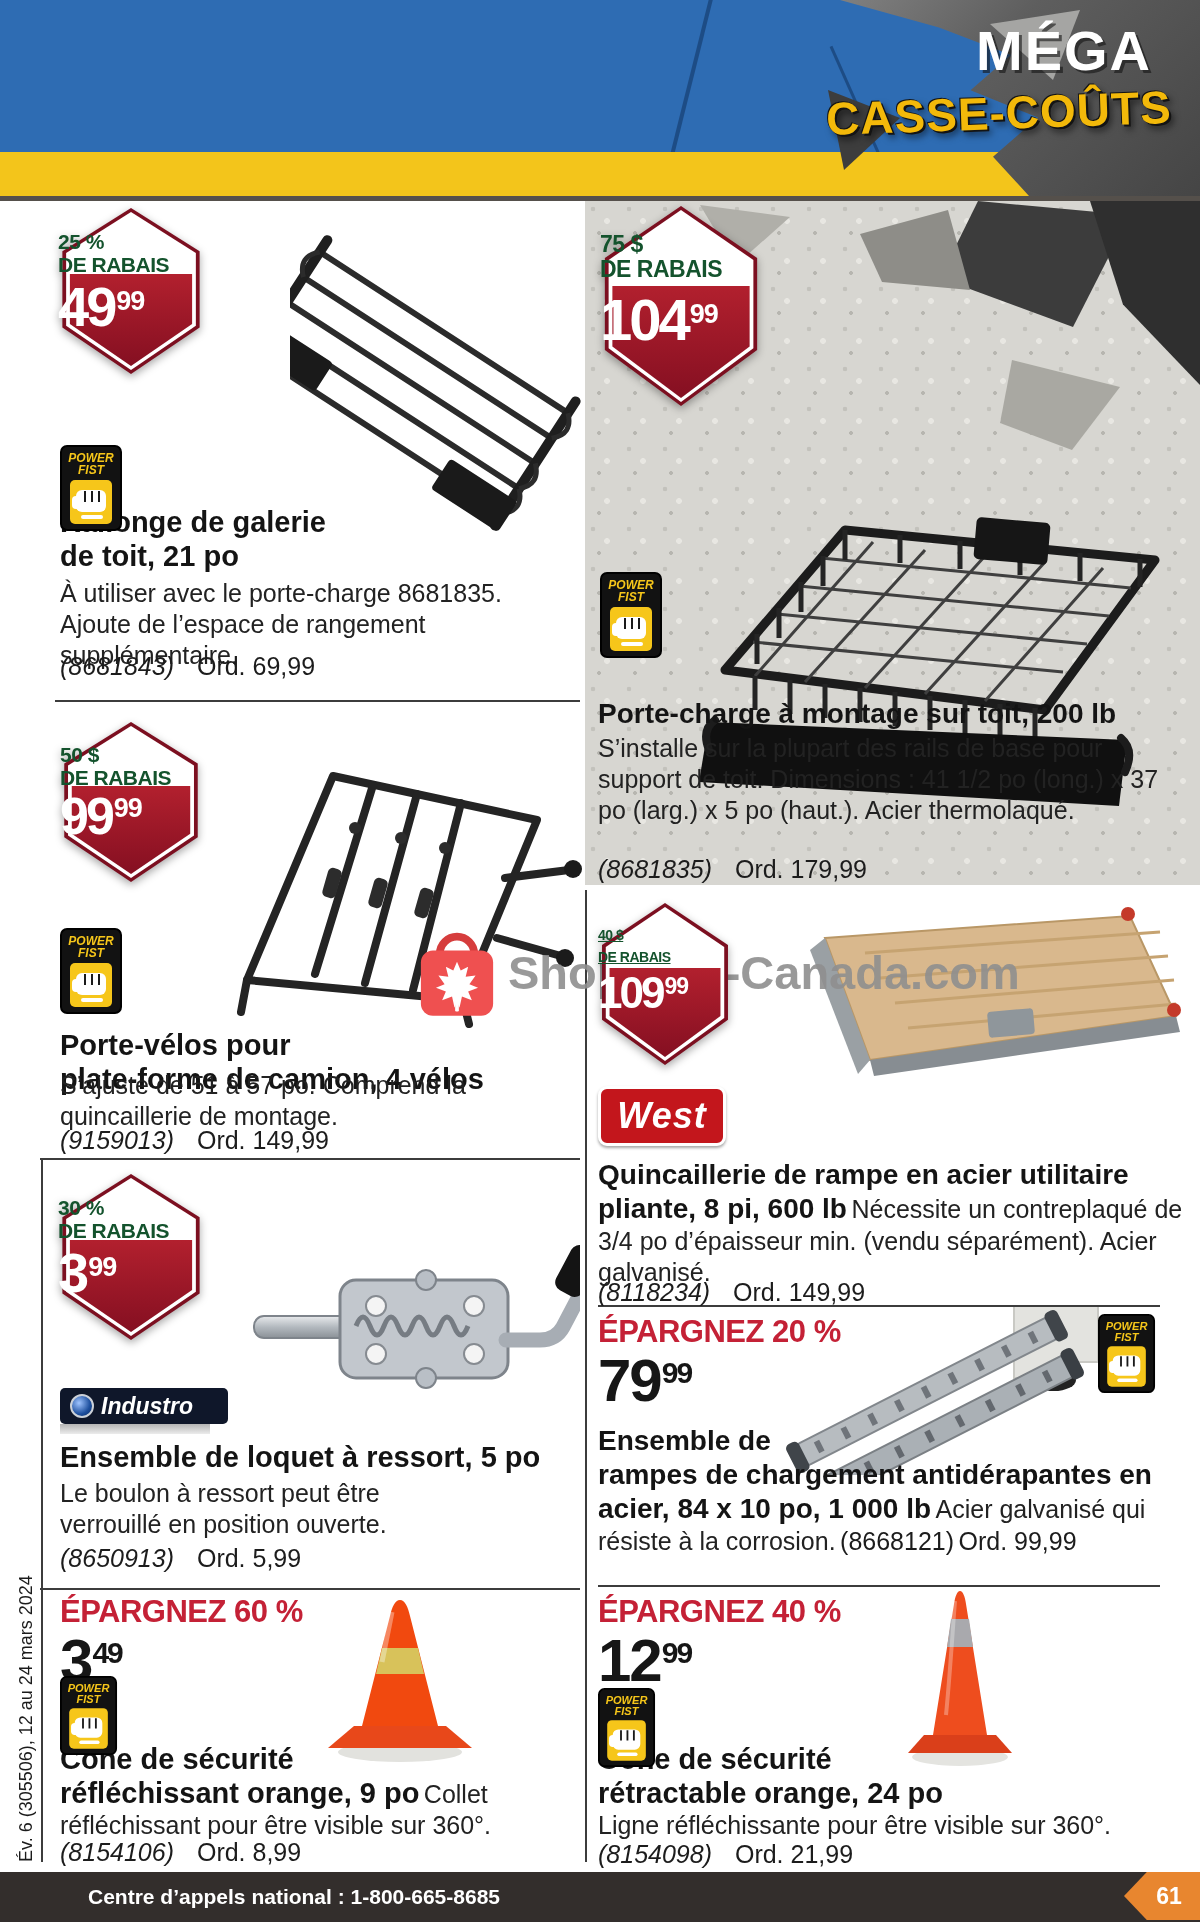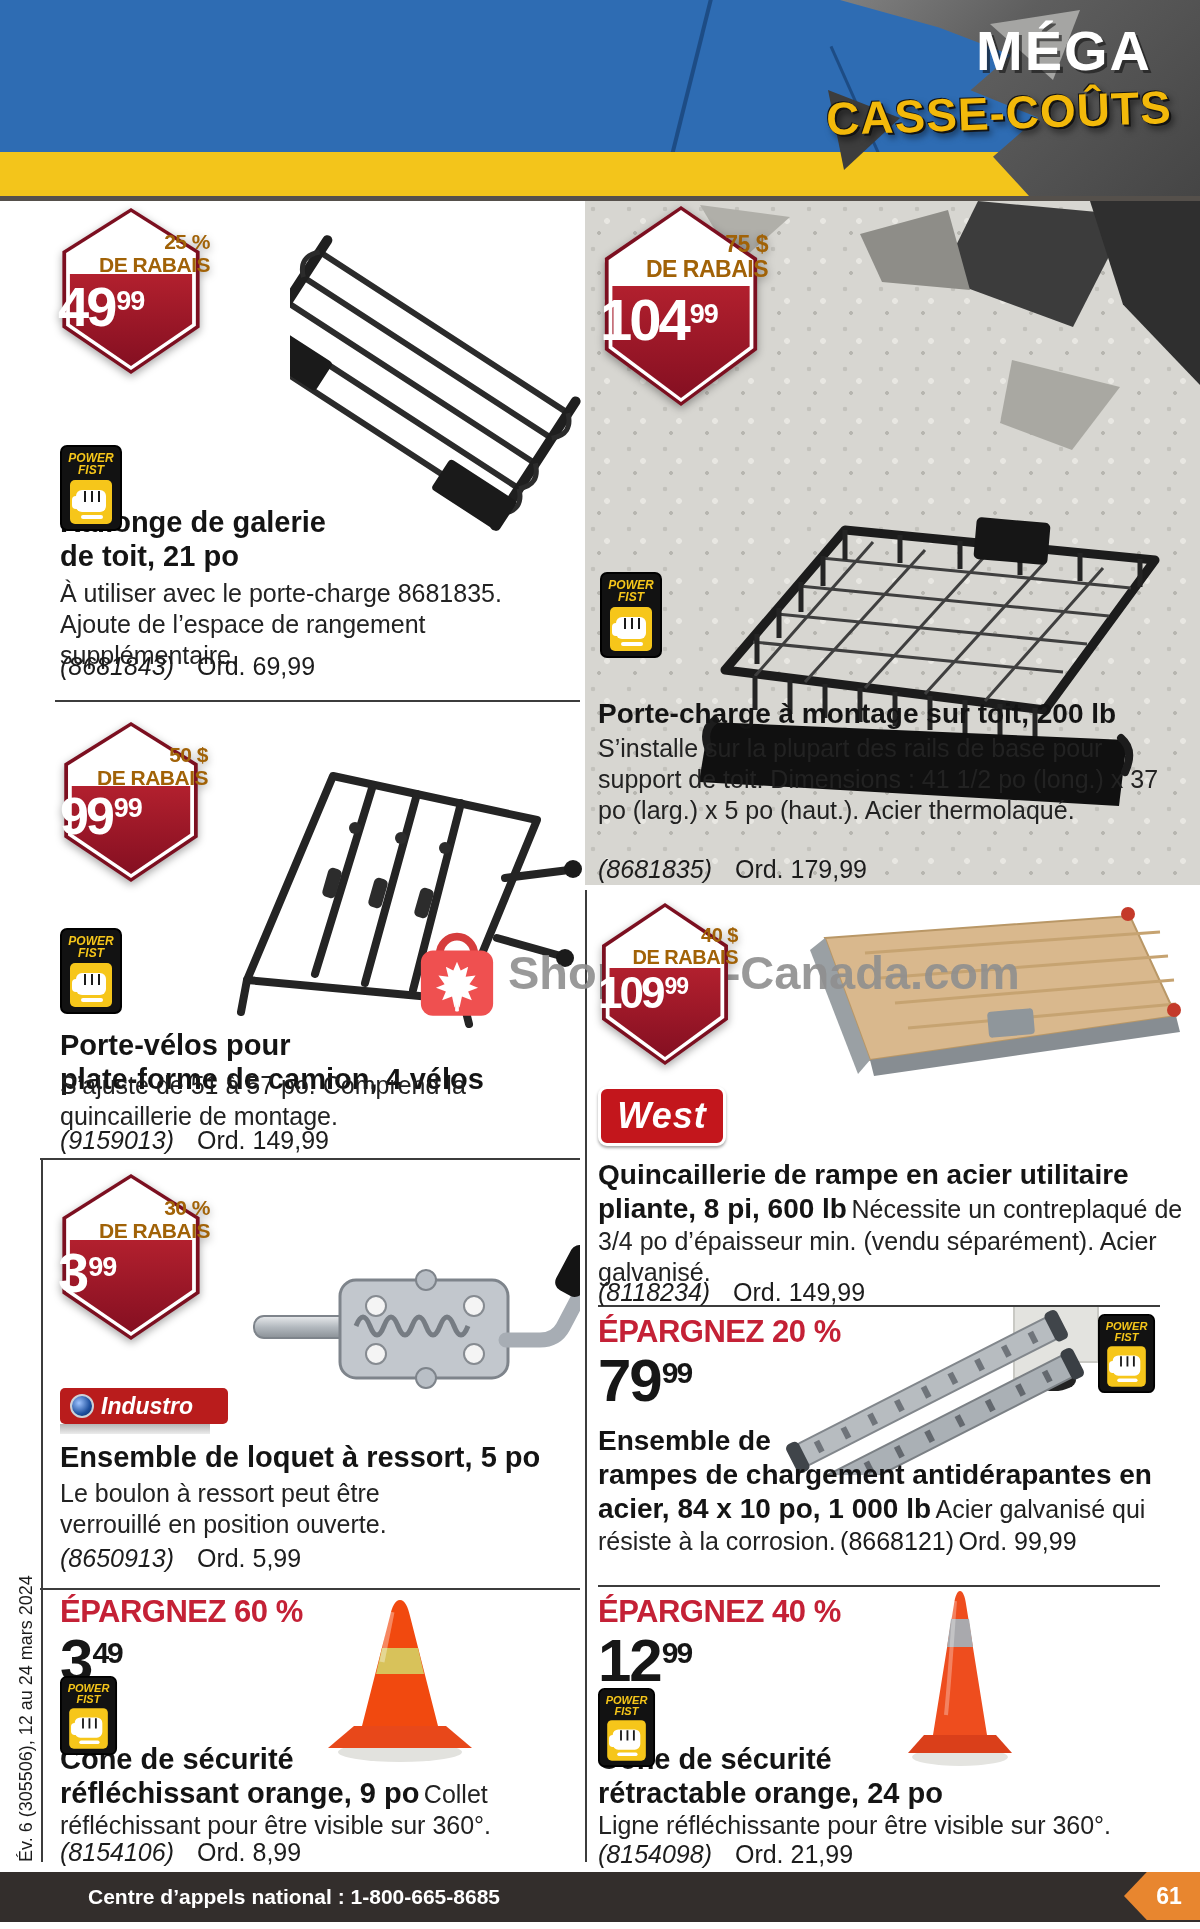--- a/index.html
+++ b/index.html
@@ -43,33 +43,33 @@
         clip-path:polygon(10% 0,100% 30%,60% 100%,0 70%);}
   .frag.f5{left:700px;top:205px;width:90px;height:60px;background:#b0afa9;
         clip-path:polygon(0 0,100% 20%,40% 100%);}
 
   
   .badge{position:absolute;z-index:5;filter:drop-shadow(0 3px 4px rgba(0,0,0,.35));}
   .badge .lyr{position:absolute;clip-path:polygon(50% 0,97% 26%,97% 72%,50% 100%,3% 72%,3% 26%);}
   .badge .outer{inset:0;background:#7c0f20;}
   .badge .mid{inset:4px;background:#ffffff;}
   .badge .fill{inset:8px;background:linear-gradient(180deg,#ffffff 0 39%,#b2202e 39%,#871022 97%);}
-  .badge .top{position:absolute;left:6px;top:13%;width:100%;text-align:right;color:#a16207;
+  .badge .top{position:absolute;left:0;top:13%;width:100%;text-align:left;color:#14532d;
         font-weight:800;font-size:21px;line-height:23px;letter-spacing:-0.5px;z-index:2;}
   .badge .price{position:absolute;left:0;top:40%;width:100%;text-align:left;color:#ffffff;
         font-weight:800;font-size:56px;letter-spacing:-3px;z-index:2;}
   .badge .c{font-size:27px;position:relative;top:-0.62em;margin-left:2px;letter-spacing:-1px;}
 
   
   .pf{position:absolute;width:62px;height:86px;background:#121212;border:2px solid #000;
         border-radius:7px;text-align:center;z-index:4;box-sizing:border-box;padding-top:5px;}
   .pf .t{color:#f6c61a;font-weight:800;font-style:italic;font-size:12px;line-height:12px;letter-spacing:0;}
   .pf .fist{margin:4px auto 0;width:42px;height:44px;background:#f6c61a;border-radius:5px;position:relative;}
   .ind{position:absolute;z-index:4;}
-  .ind .bar{width:168px;height:36px;background:#b91c1c;border-radius:5px;display:flex;align-items:center;
+  .ind .bar{width:168px;height:36px;background:#0f172a;border-radius:5px;display:flex;align-items:center;
         gap:7px;padding:0 10px;box-sizing:border-box;color:#fff;font-weight:800;font-style:italic;font-size:23px;}
   .ind .globe{width:20px;height:20px;border-radius:50%;border:2px solid #ccd1d8;
         background:radial-gradient(circle at 35% 35%,#9fc4ff,#1d4f9e 60%,#0a2a5e);}
   .ind .shadow{width:150px;height:10px;background:linear-gradient(#b5b5b5,#ececec);}
   .west{position:absolute;width:122px;height:54px;background:#c3161c;border:3px solid #fff;border-radius:9px;
         box-shadow:0 2px 3px rgba(0,0,0,.35);display:flex;align-items:center;justify-content:center;
         color:#fff;font-weight:900;font-style:italic;font-size:36px;letter-spacing:1px;z-index:4;}
 
   
   .h-save{position:absolute;color:#c42136;font-weight:800;font-size:31px;letter-spacing:-0.5px;z-index:3;}
@@ -290,21 +290,21 @@
   <div class="tblock desc" style="left:60px;top:1070px;width:440px;">S’ajuste de 51 à 57 po. Comprend la quincaillerie de montage.</div>
   <div class="tblock part" style="left:60px;top:1126px;width:500px;">
     <span class="item">(9159013)</span>
     <span class="ord">Ord. 149,99</span>
   </div>
 
   <div class="badge" style="left:598px;top:903px;width:134px;height:162px;">
     <div class="lyr outer"></div>
       <div class="lyr mid"></div>
       <div class="lyr fill"></div>
-    <div class="top" style="font-size:20px;line-height:22px;"><span>40 $</span><br>
+    <div class="top" style="font-size:14px;line-height:22px;text-decoration:underline;"><span>40 $</span><br>
       <span>DE RABAIS</span></div>
     <div class="price" style="font-size:44px;"><span>109</span><span class="c" style="font-size:23px;">99</span></div>
   </div>
   <svg class="pimg" style="left:730px;top:898px;" width="470" height="250" viewBox="0 0 470 250">
     <polygon points="95,40 400,18 446,118 140,162" fill="#d9b88d" stroke="#b99766" stroke-width="2"></polygon>
     <g stroke="#c6a371" stroke-width="3">
       <line x1="135" y1="55" x2="430" y2="34"></line>
         <line x1="150" y1="80" x2="438" y2="58"></line>
       <line x1="165" y1="105" x2="444" y2="82"></line>
         <line x1="178" y1="130" x2="446" y2="106"></line>

